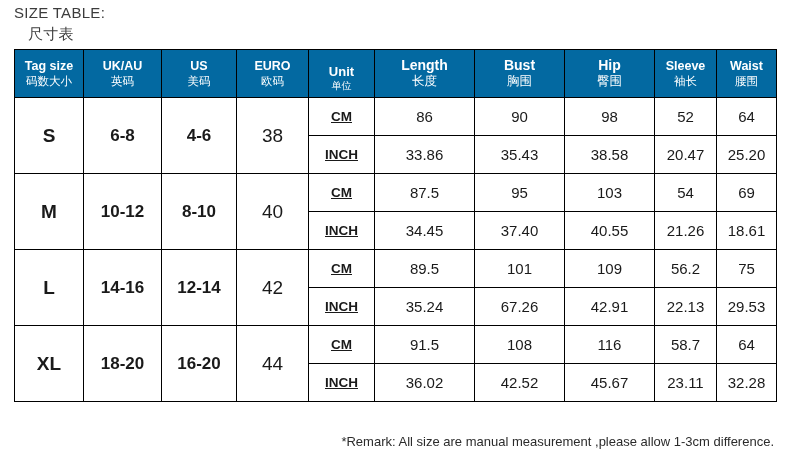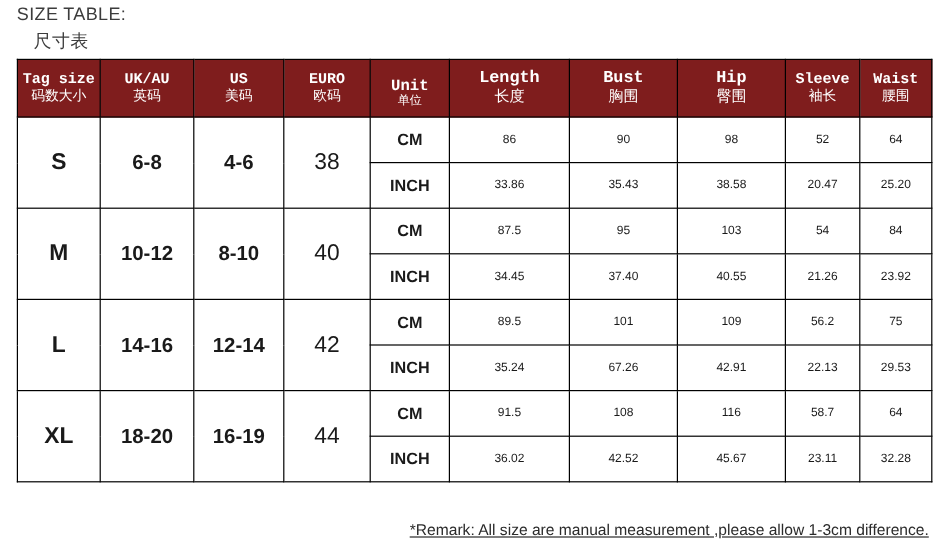--- a/index.html
+++ b/index.html
@@ -46,27 +46,26 @@
     table-layout: fixed;
   }
   table.size-table th,
   table.size-table td {
     border: 1px solid #000000;
     text-align: center;
     vertical-align: middle;
     padding: 0;
   }
   thead th {
-    background: #7f1d1d;
+    background: #0369a1;
     color: #ffffff;
     height: 47px;
     font-weight: bold;
     line-height: 1.25;
     border-color: #1c1c1c;
-    font-family: Liberation Mono, monospace;
   }
   thead th .en {
     display: block;
     font-size: 14px;
     font-weight: bold;
   }
   thead th .cn {
     display: block;
     font-size: 12.5px;
     font-weight: normal;
@@ -93,31 +92,31 @@
     font-weight: bold;
   }
   td.euro {
     font-size: 19px;
     font-weight: normal;
   }
   td.unit {
     font-size: 13.5px;
     font-weight: bold;
     height: 37px;
+    text-decoration: underline;
   }
   td.val {
-    font-size: 10px;
+    font-size: 15px;
   }
   .remark {
     position: absolute;
     right: 16px;
     bottom: 18px;
     font-size: 13px;
     color: #2b2b2b;
-    text-decoration: underline;
   }
 </style>
 </head>
 <body>
 
 <div class="page">
 
   <div class="title-en">SIZE TABLE:</div>
   <div class="title-cn">尺寸表</div>
 
@@ -204,29 +203,29 @@
       <tr>
         <td class="tag" rowspan="2">M</td>
         <td class="region" rowspan="2">10-12</td>
         <td class="region" rowspan="2">8-10</td>
         <td class="euro" rowspan="2">40</td>
         <td class="unit">CM</td>
         <td class="val">87.5</td>
         <td class="val">95</td>
         <td class="val">103</td>
         <td class="val">54</td>
-        <td class="val">84</td>
+        <td class="val">69</td>
       </tr>
       <tr>
         <td class="unit">INCH</td>
         <td class="val">34.45</td>
         <td class="val">37.40</td>
         <td class="val">40.55</td>
         <td class="val">21.26</td>
-        <td class="val">23.92</td>
+        <td class="val">18.61</td>
       </tr>
 
       <tr>
         <td class="tag" rowspan="2">L</td>
         <td class="region" rowspan="2">14-16</td>
         <td class="region" rowspan="2">12-14</td>
         <td class="euro" rowspan="2">42</td>
         <td class="unit">CM</td>
         <td class="val">89.5</td>
         <td class="val">101</td>
@@ -239,21 +238,21 @@
         <td class="val">35.24</td>
         <td class="val">67.26</td>
         <td class="val">42.91</td>
         <td class="val">22.13</td>
         <td class="val">29.53</td>
       </tr>
 
       <tr>
         <td class="tag" rowspan="2">XL</td>
         <td class="region" rowspan="2">18-20</td>
-        <td class="region" rowspan="2">16-19</td>
+        <td class="region" rowspan="2">16-20</td>
         <td class="euro" rowspan="2">44</td>
         <td class="unit">CM</td>
         <td class="val">91.5</td>
         <td class="val">108</td>
         <td class="val">116</td>
         <td class="val">58.7</td>
         <td class="val">64</td>
       </tr>
       <tr>
         <td class="unit">INCH</td>

